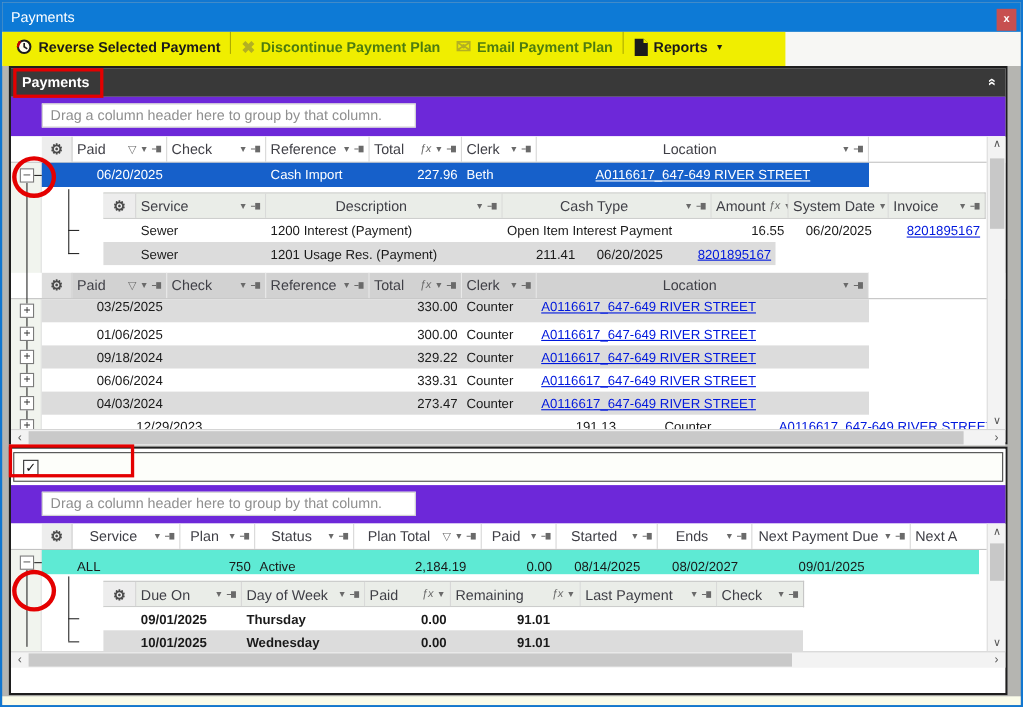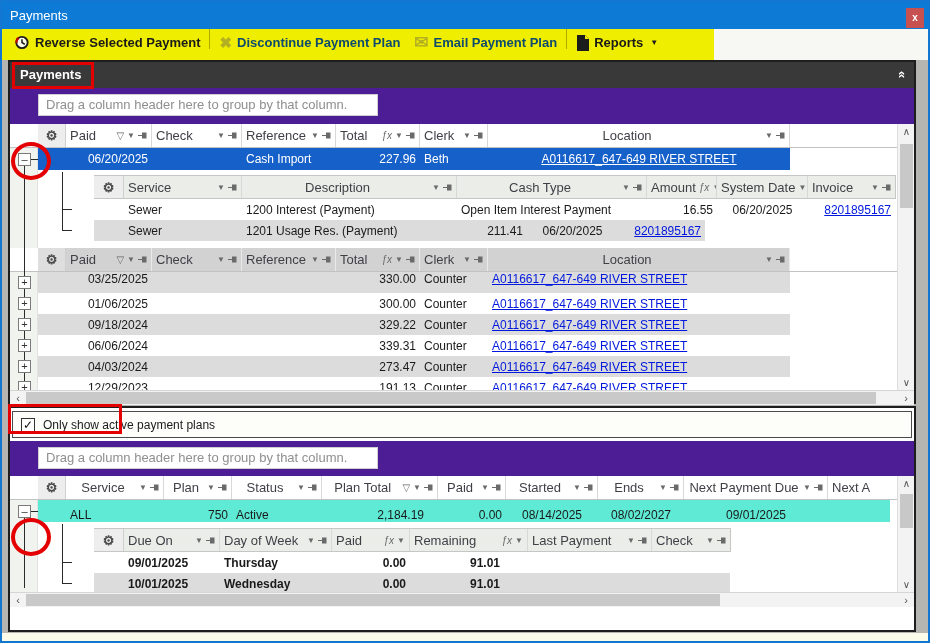--- a/index.html
+++ b/index.html
@@ -13,32 +13,32 @@
   #titlebar { position:absolute; left:0; top:0; width:100%; height:27px; background:#0d7ad6; }
   #titlebar .t { position:absolute; left:8px; top:0; line-height:27px; color:#fff; font-size:13px; }
   #closebtn { position:absolute; right:4px; top:6px; width:18px; height:20px; background:#c75050;
               color:#fff; font-size:10px; font-weight:bold; text-align:center; line-height:20px; cursor:pointer; }
   
   #toolbar { position:absolute; left:0; top:27px; width:100%; height:31px; background:#f7f7f4; }
   #toolbar .yellow { position:absolute; left:0; top:0; width:712px; height:31px; background:#f0ee00;
                      display:flex; align-items:flex-start; padding-left:4px; }
   .tbtn { display:flex; align-items:center; gap:5px; padding:0 7px; height:27px; white-space:nowrap; cursor:pointer; }
   .tbtn .tlabel { font-size:13px; font-weight:600; color:#1a1a1a; }
-  .tbtn.disabled .tlabel { color:#0c4a6e; }
+  .tbtn.disabled .tlabel { color:#4d7c0f; }
   .tsep { width:1px; height:20px; background:rgba(90,90,0,.45); margin:0 2px; }
   .tico { display:flex; align-items:center; }
   .tico.glyph { font-size:15px; font-weight:bold; color:#b3b022; }
   .darr { font-size:8px; color:#1a1a1a; margin-left:2px; }
   
   .panel { position:absolute; left:6px; width:908px; background:#fff; border:2px solid #1e1e1e; }
   .phead { position:relative; height:26px; background:#393939; }
   .phead .ptitle { position:absolute; left:10px; top:0; line-height:26px; color:#fff; font-size:13px; font-weight:bold; }
   .phead .collapse { position:absolute; right:8px; top:5px; color:#fff; font-size:13px; font-weight:bold;
                      transform:rotate(90deg); cursor:pointer; }
-  .groupbar { position:relative; background:#4c1d95; }
+  .groupbar { position:relative; background:#6d28d9; }
   .hintbox { position:absolute; left:28px; top:6px; width:340px; height:22px; background:#fff;
              border:1px solid #cfcfcf; color:#8f8f8f; font-size:13px; line-height:20px; padding-left:7px;
              white-space:nowrap; overflow:hidden; }
   
   .gridarea { position:relative; background:#fff; overflow:hidden; }
   .gutter { position:absolute; left:0; top:0; bottom:0; width:28px; background:#f1f4ee; border-right:1px solid #e2e2e2; }
   .grow { position:relative; display:flex; align-items:center; }
   .sp28 { width:28px; flex:none; }
   .cell { flex:none; padding:0 4px; font-size:12px; color:#1a1a1a; white-space:nowrap; overflow:hidden; }
   .hcell { flex:none; display:flex; align-items:center; padding:0 4px; font-size:13px; color:#3f3f46;
@@ -443,21 +443,21 @@
           <div class="cell r c-paid">04/03/2024</div>
           <div class="cell c-check"></div>
             <div class="cell c-ref"></div>
           <div class="cell r c-total">273.47</div>
           <div class="cell c-clerk">Counter</div>
           <div class="cell c-loc"><span class="lnk">A0116617_647-649 RIVER STREET</span></div>
         </div>
       </div>
       <div class="grow">
         <div class="sp28"></div>
-        <div class="band" style="display:flex;align-items:center;width:752px;">
+        <div class="band" style="display:flex;align-items:center;width:752px;gap:36px;">
           <div class="cell" style="width:28px;"></div>
           <div class="cell r c-paid">12/29/2023</div>
           <div class="cell c-check"></div>
             <div class="cell c-ref"></div>
           <div class="cell r c-total">191.13</div>
           <div class="cell c-clerk">Counter</div>
           <div class="cell c-loc"><span class="lnk">A0116617_647-649 RIVER STREET</span></div>
         </div>
       </div>
 
@@ -486,21 +486,20 @@
       <div class="thumb" style="left:16px;right:38px;"></div>
       <div class="arr" style="right:0;">›</div>
     </div>
   </div>
 
   <div class="panel" style="top:404px; height:226px;">
 
     <div class="chkstrip">
       <div class="chkbox-frame">
         <div class="chk"><span>✓</span></div>
-        <span class="chklabel">Only show active payment plans</span>
       </div>
     </div>
 
     <div class="groupbar" style="height:35px;">
       <div class="hintbox">Drag a column header here to group by that column.</div>
     </div>
 
     <div class="gridarea" style="height:116px;">
       <div class="gutter"></div>
 

